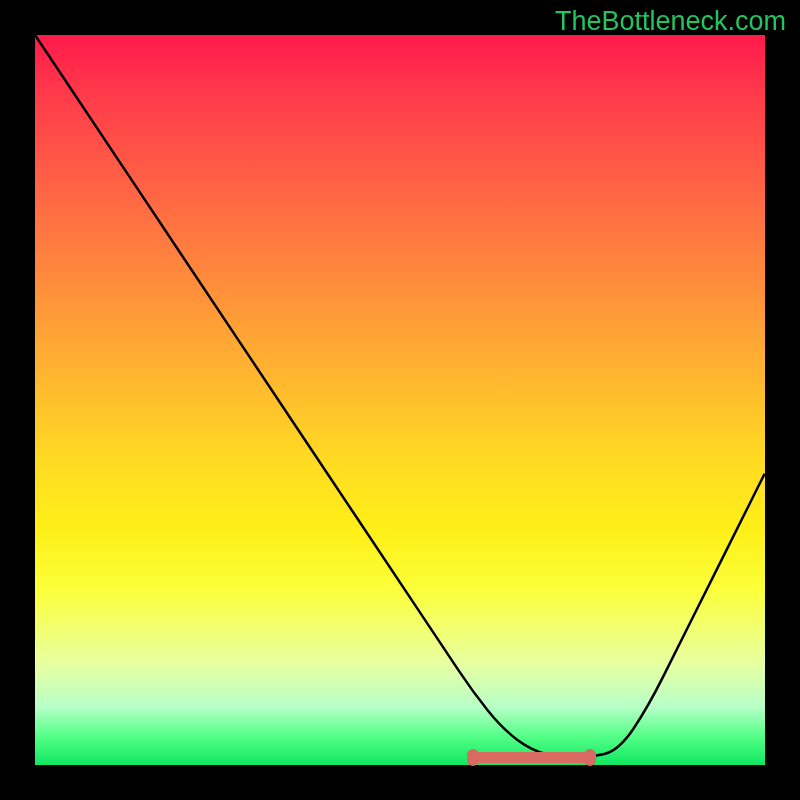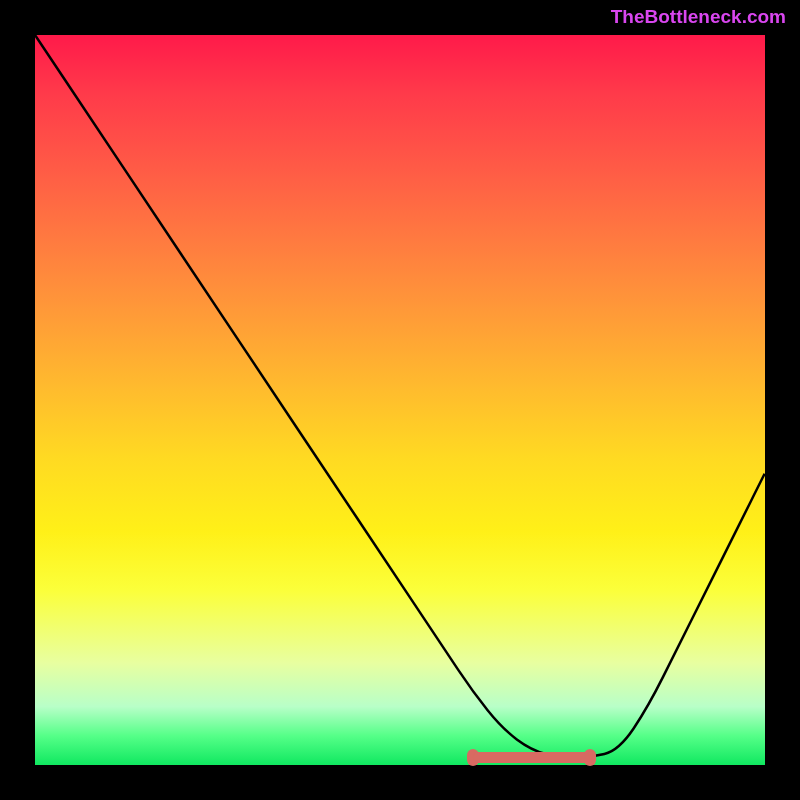--- a/index.html
+++ b/index.html
@@ -8,23 +8,23 @@
     height: 800px;
     background: #000;
     position: relative;
     font-family: Arial, sans-serif;
     overflow: hidden;
   }
   .watermark {
     position: absolute;
     top: 6px;
     right: 14px;
-    color: #d946ef;
-    font-size: 19px;
-    font-weight: 700;
+    color: #22c55e;
+    font-size: 27px;
+    font-weight: 400;
     z-index: 10;
   }
   .plot-area {
     position: absolute;
     left: 35px;
     top: 35px;
     width: 730px;
     height: 730px;
     background: linear-gradient(to bottom,
       #ff1a4a 0%,

